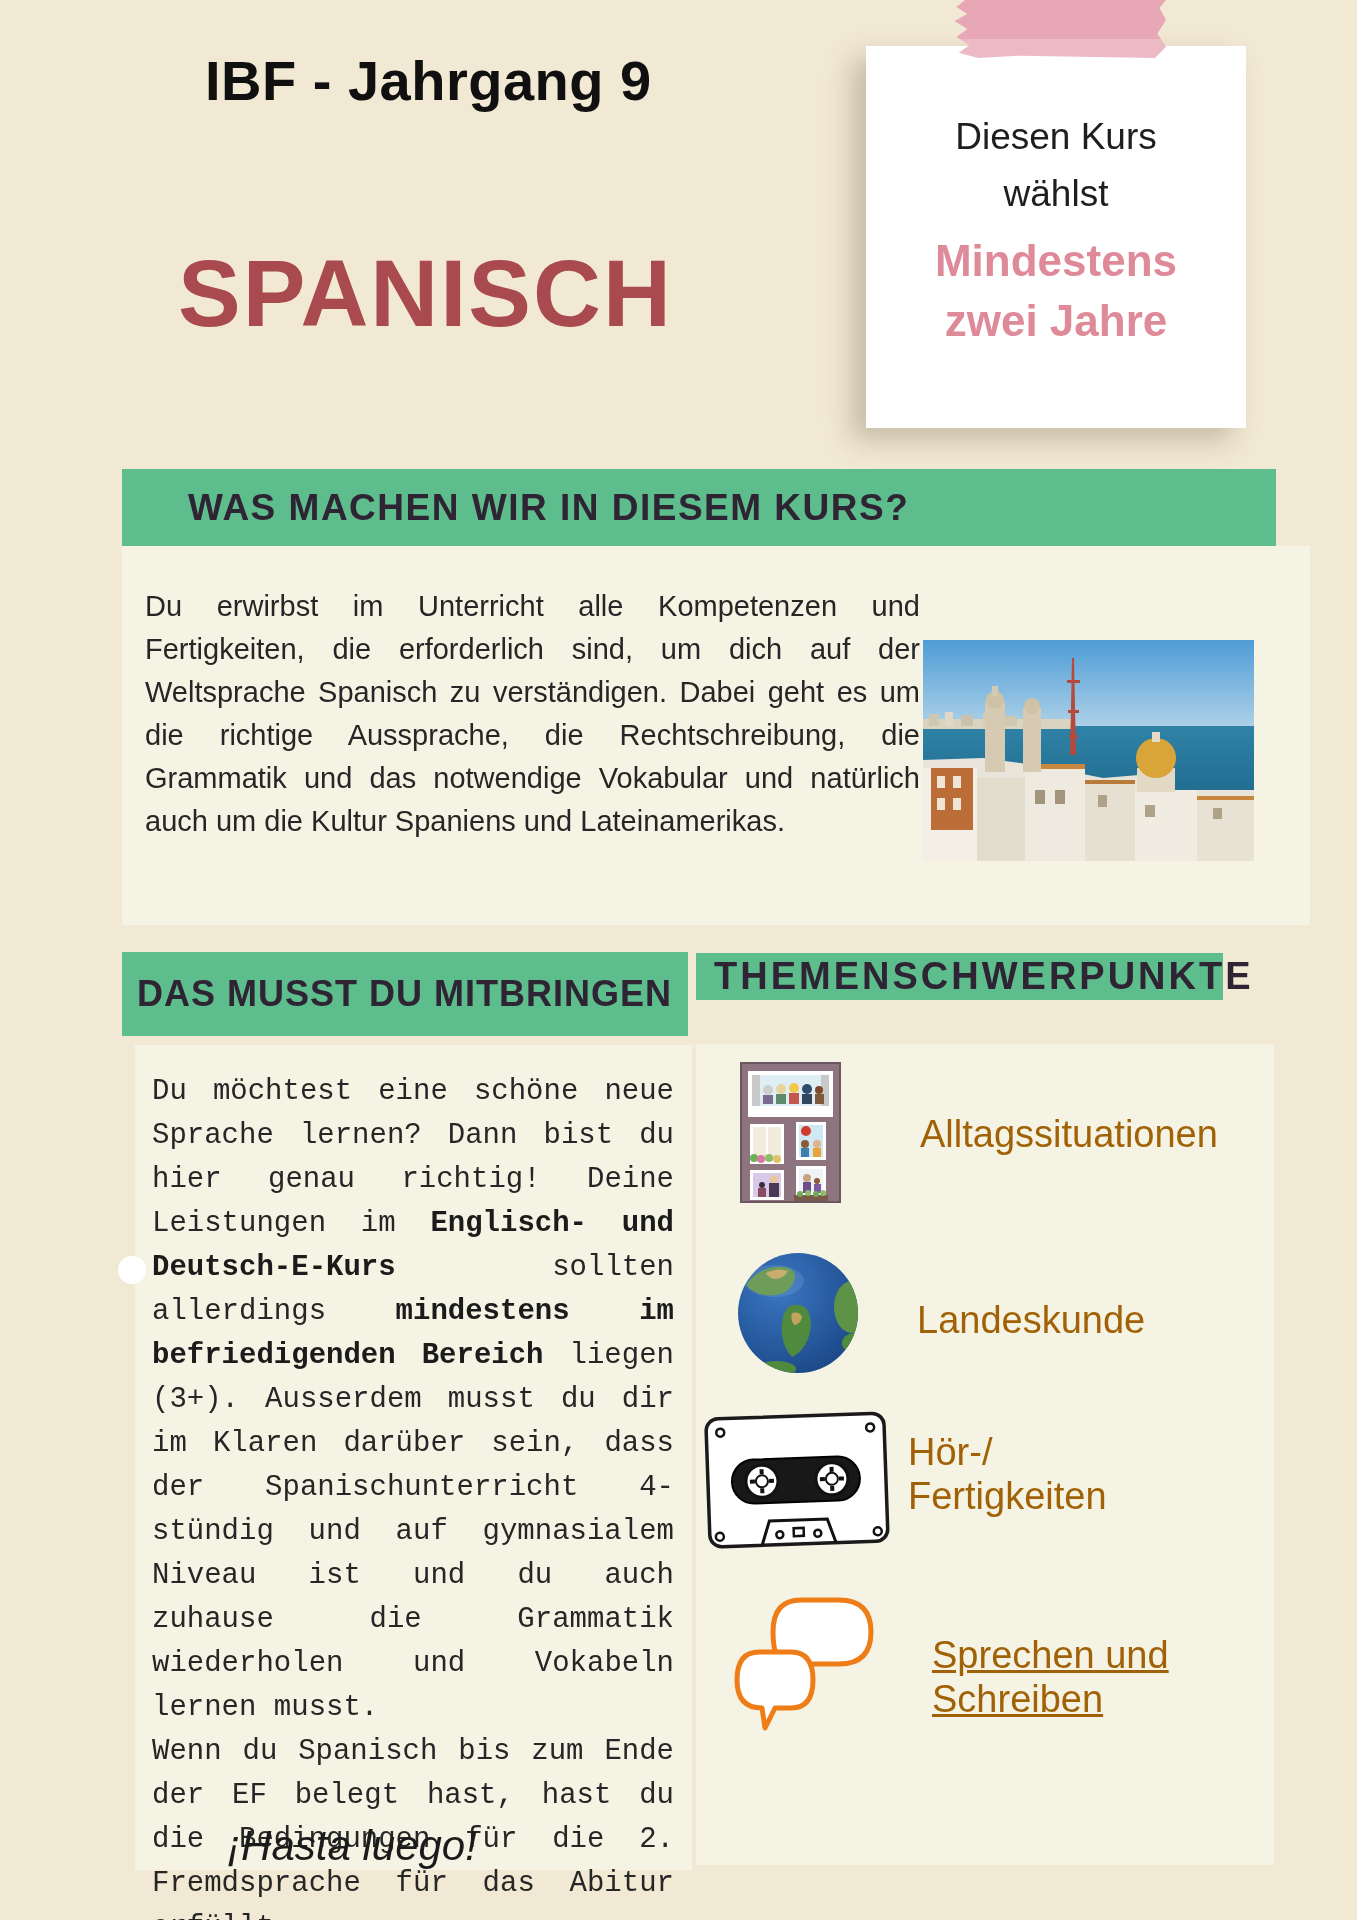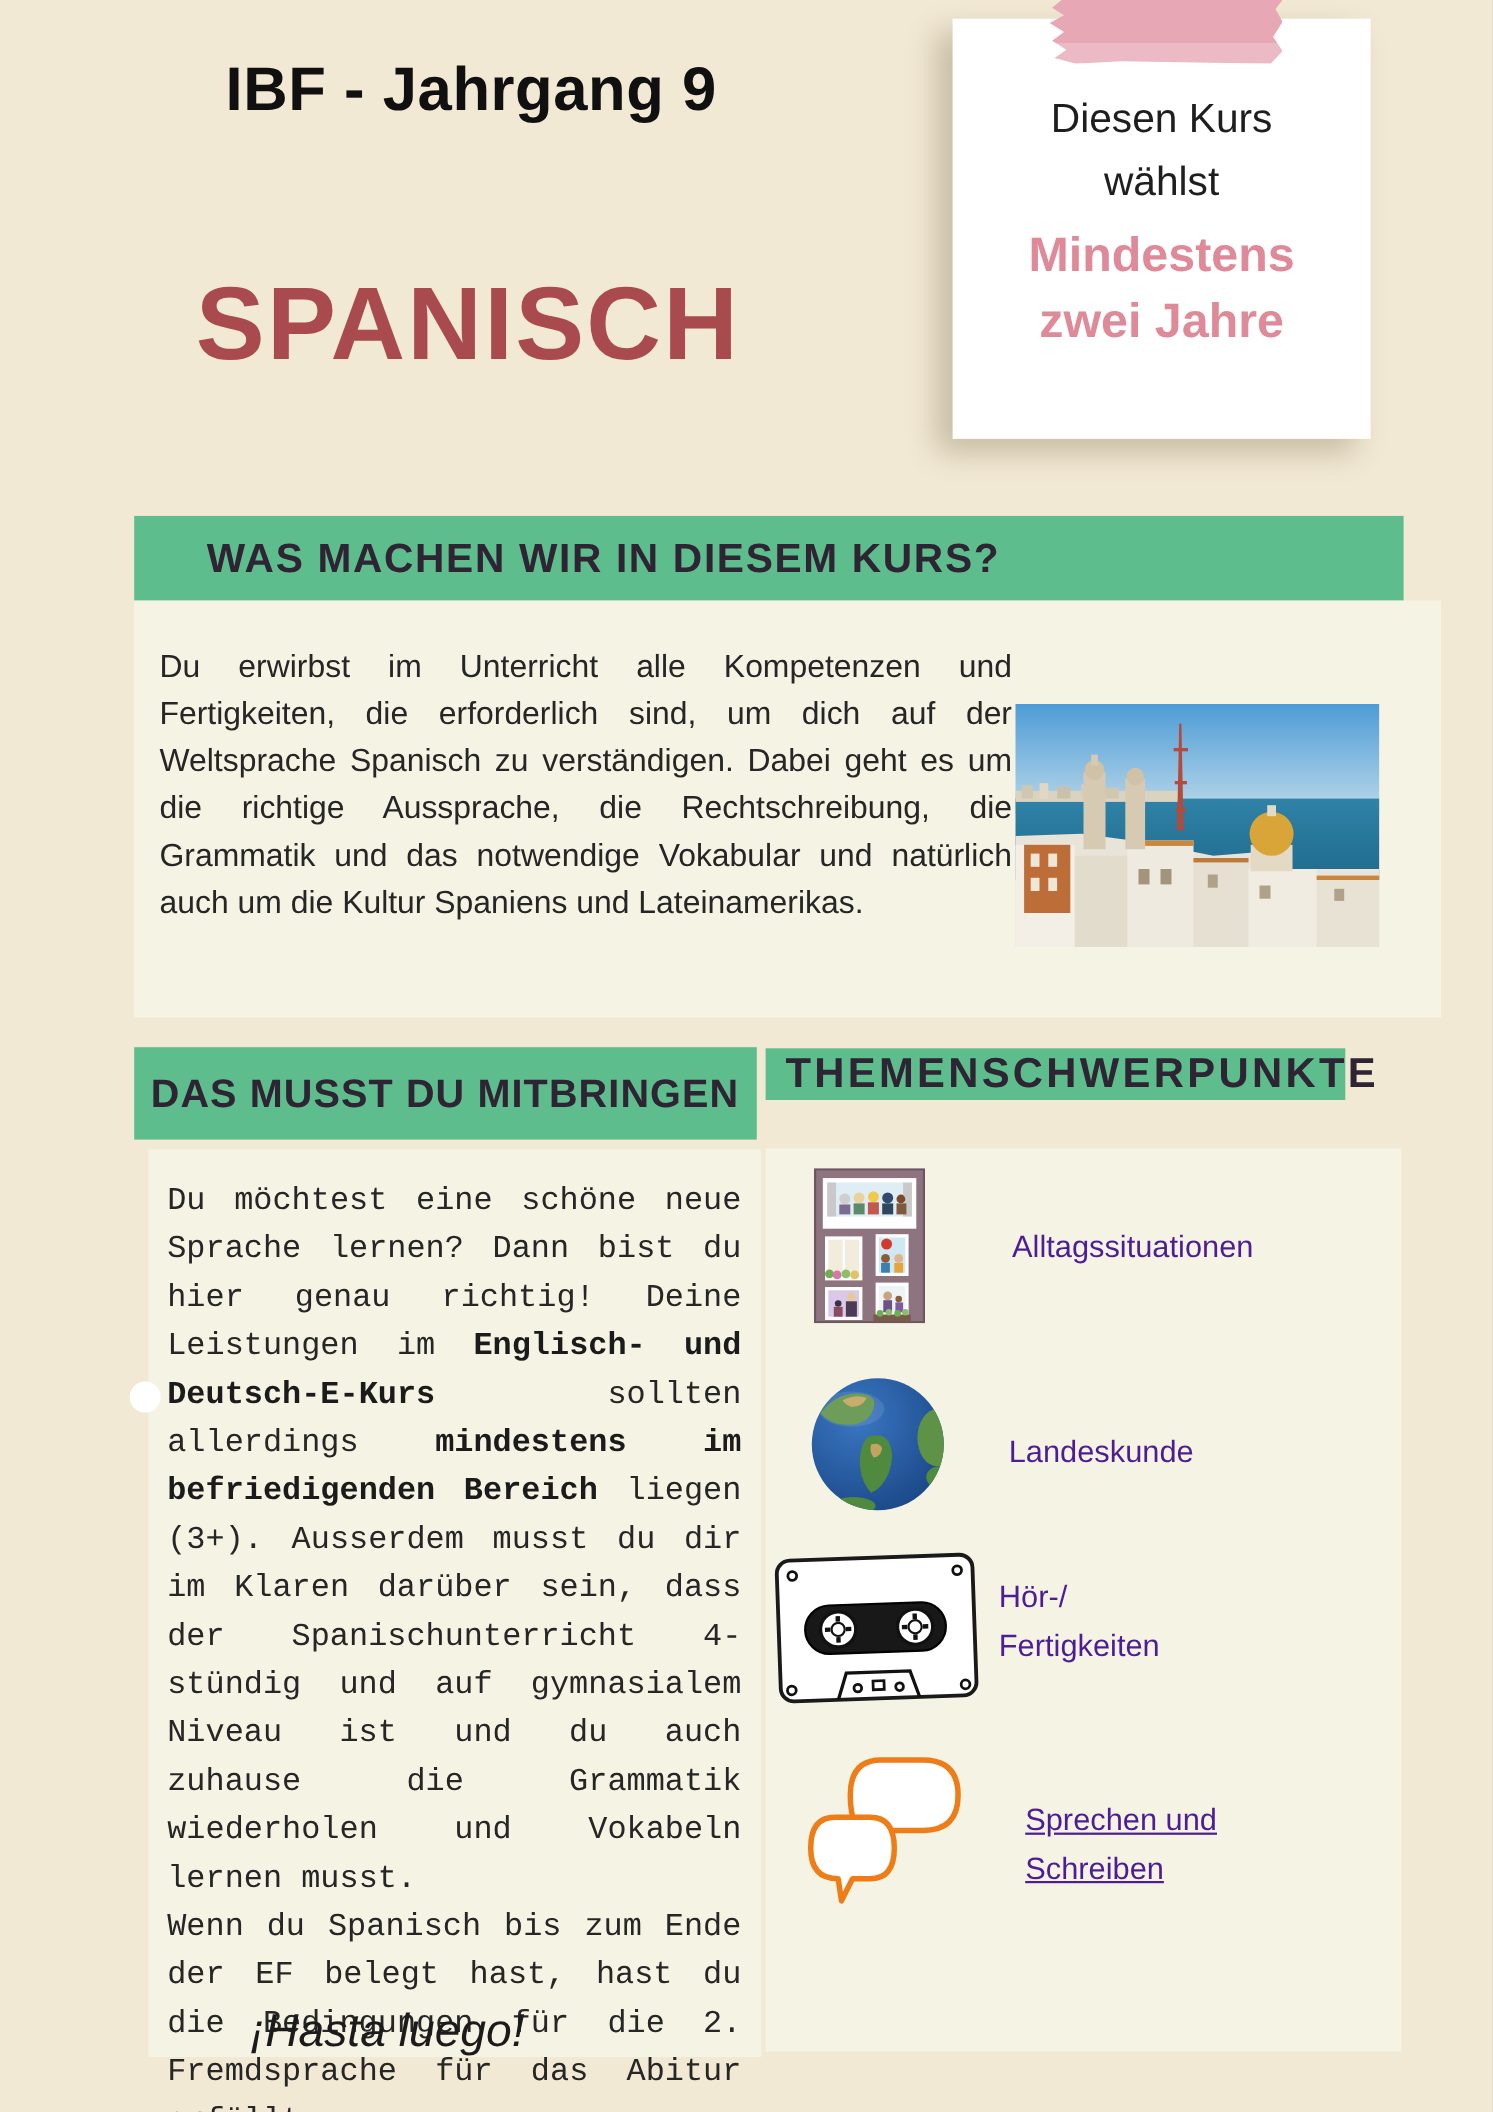--- a/index.html
+++ b/index.html
@@ -16,21 +16,21 @@
   .course-code{
     position:absolute;left:205px;top:48px;
     font-size:56px;font-weight:bold;color:#101010;letter-spacing:0.5px;
   }
   .subject-title{
     position:absolute;left:178px;top:240px;
     font-size:94px;font-weight:bold;color:#a84a4e;letter-spacing:2px;
   }
   
   .note-card{
-    position:absolute;left:866px;top:17px;width:380px;height:382px;
+    position:absolute;left:866px;top:46px;width:380px;height:382px;
     background:#ffffff;
     box-shadow:-14px 12px 26px rgba(95,78,52,0.30);
     text-align:center;
   }
   .note-card .intro{
     margin-top:62px;
     font-size:37px;line-height:57px;color:#1e1e1e;
   }
   .note-card .duration{
     margin-top:9px;
@@ -71,21 +71,21 @@
   .closing-line{
     position:absolute;left:202px;top:1822px;width:300px;
     text-align:center;font-size:42px;font-style:italic;color:#1b1b1b;
     font-family:"Liberation Sans","DejaVu Sans",sans-serif;
   }
   
   .photo{position:absolute;left:923px;top:640px;width:331px;height:221px;}
   
   .topic-icon{position:absolute;}
   .topic-label{
-    position:absolute;font-size:28px;color:#4c1d95;line-height:44px;
+    position:absolute;font-size:38px;color:#a16207;line-height:44px;
     white-space:pre-line;
   }
   .label-1{left:920px;top:1112px;}
   .label-2{left:917px;top:1298px;}
   .label-3{left:908px;top:1430px;}
   .label-4{left:932px;top:1633px;text-decoration:underline;}
   .icon-building{left:740px;top:1062px;}
   .icon-globe{left:736px;top:1251px;}
   .icon-cassette{left:700px;top:1406px;}
   .icon-bubbles{left:733px;top:1596px;}

